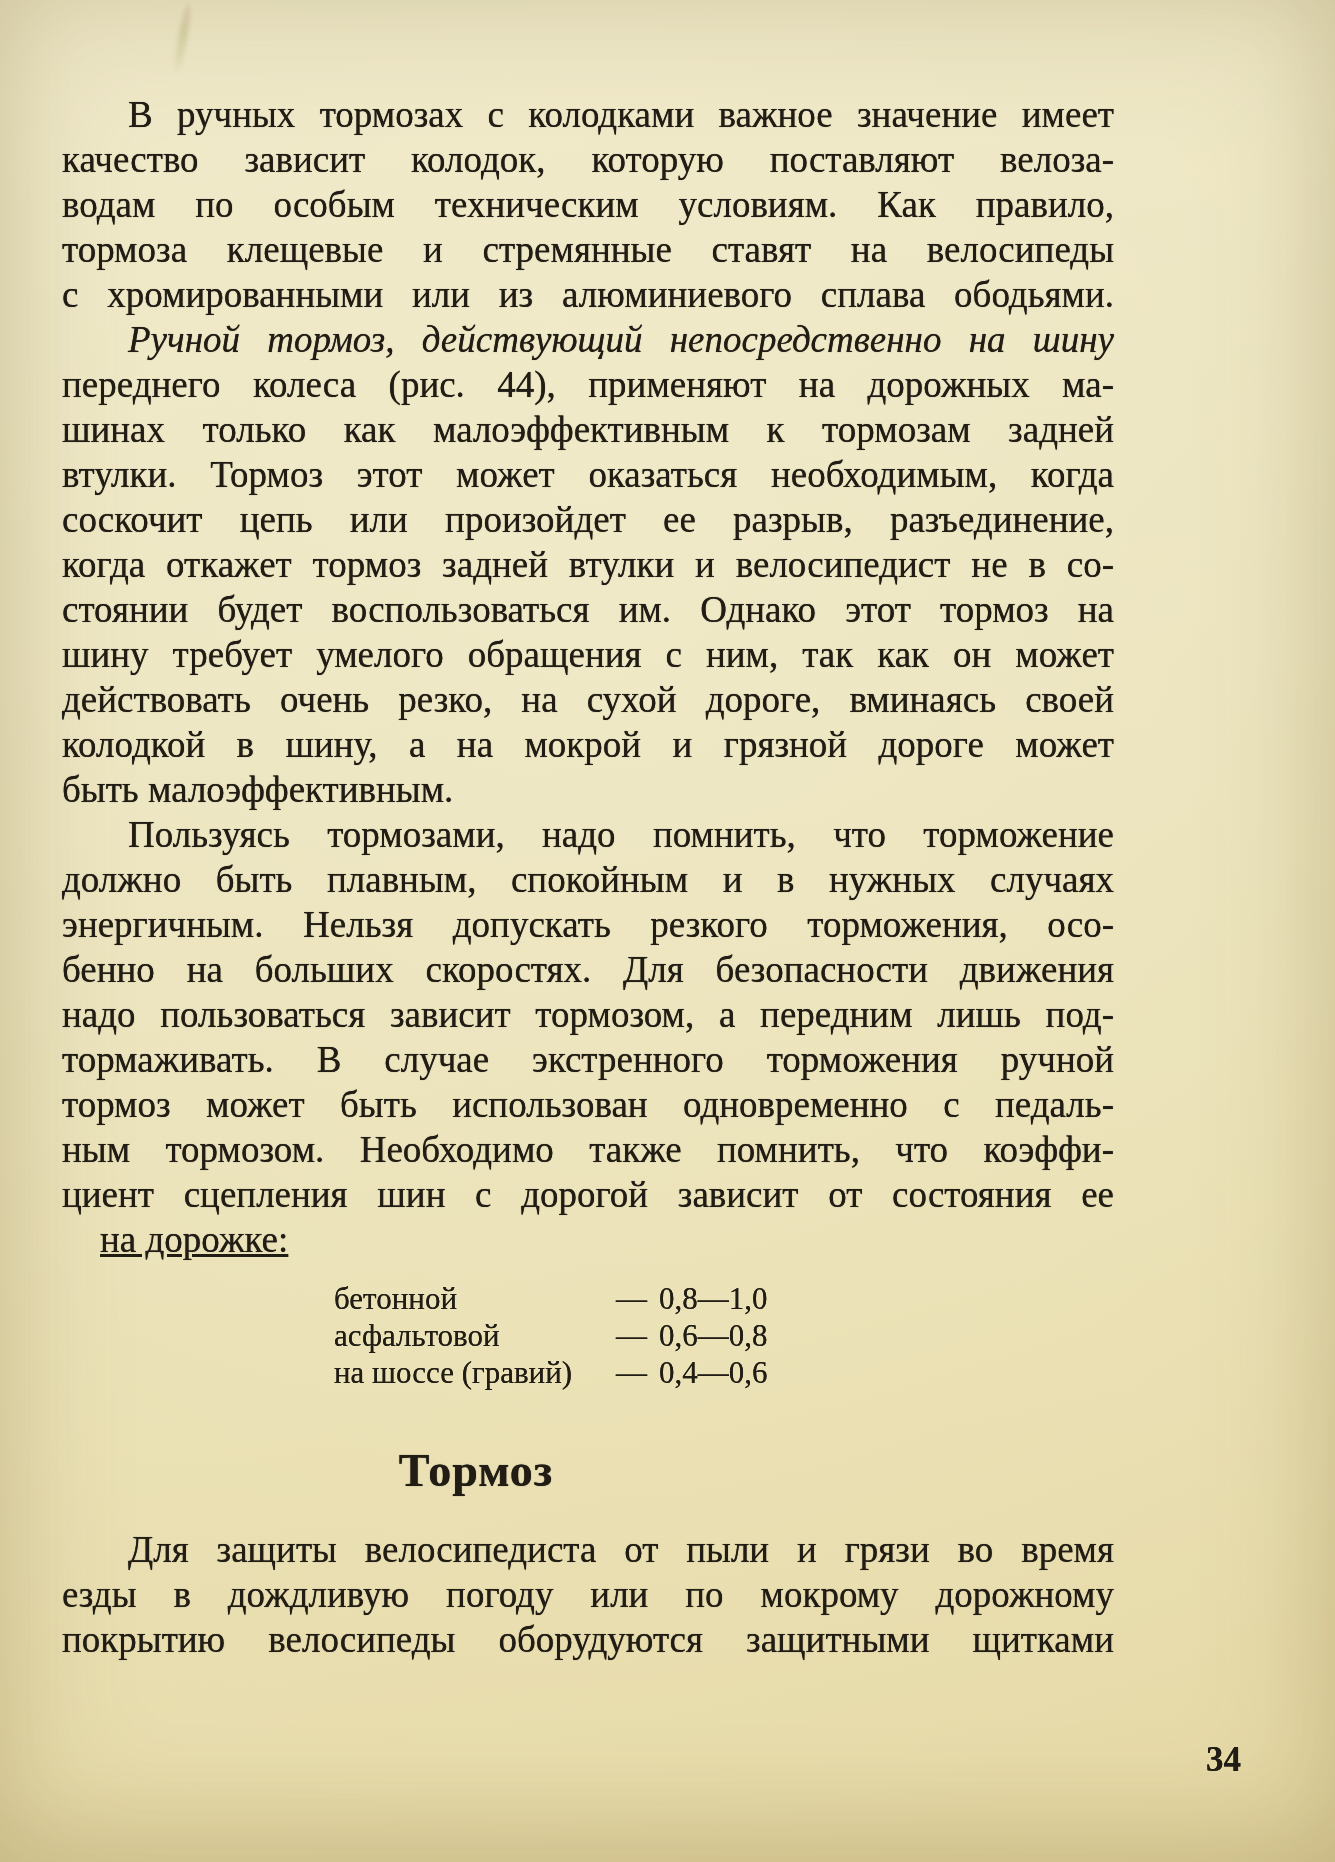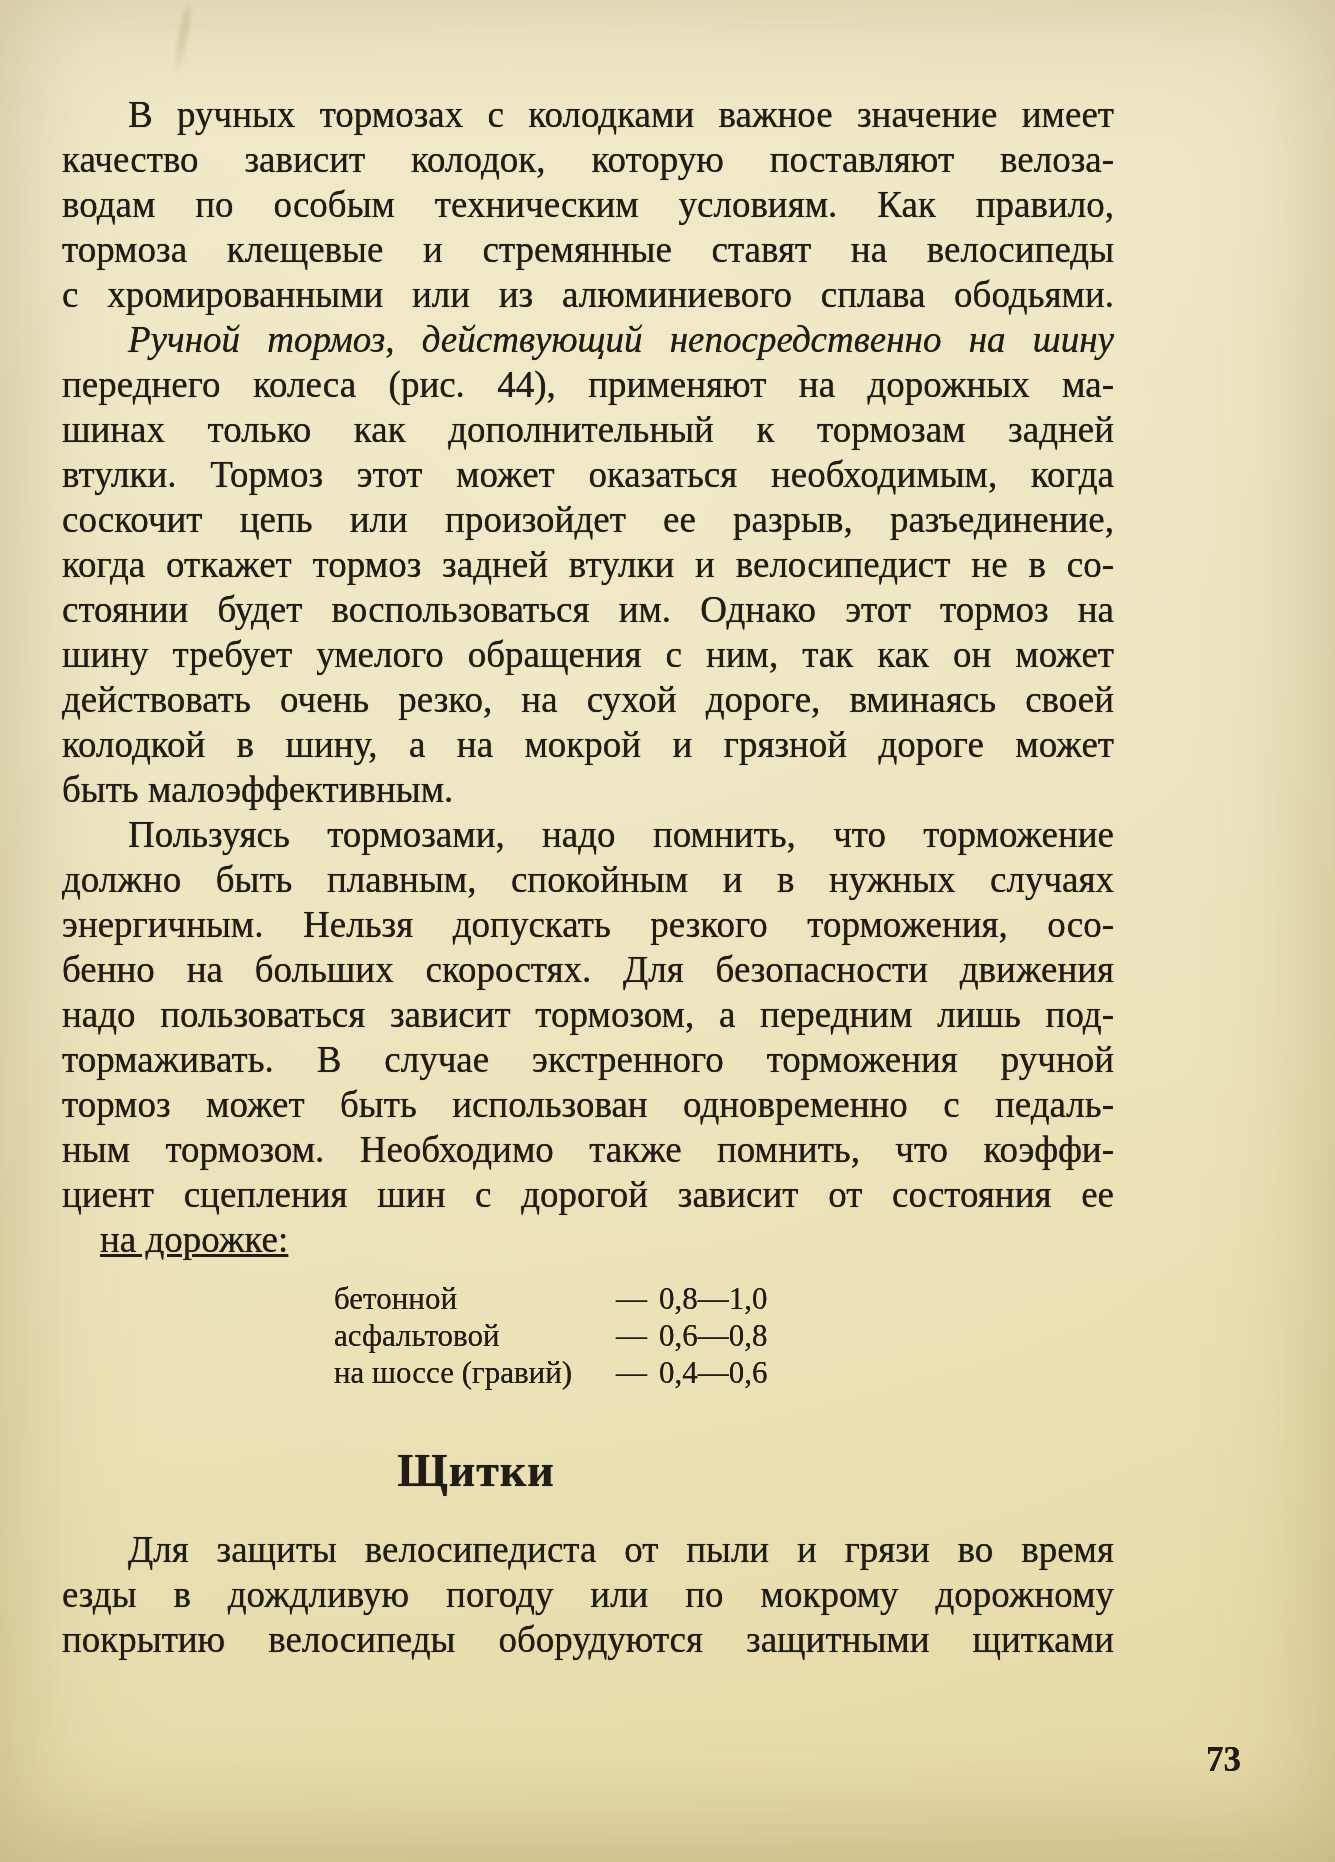--- a/index.html
+++ b/index.html
@@ -100,21 +100,21 @@
       <div class="para">
         <div class="line ind">В ручных тормозах с колодками важное значение имеет</div>
         <div class="line">качество зависит колодок, которую поставляют велоза-</div>
         <div class="line">водам по особым техническим условиям. Как правило,</div>
         <div class="line">тормоза клещевые и стремянные ставят на велосипеды</div>
         <div class="line">с хромированными или из алюминиевого сплава ободьями.</div>
       </div>
       <div class="para">
         <div class="line ind it">Ручной тормоз, действующий непосредственно на шину</div>
         <div class="line">переднего колеса (рис. 44), применяют на дорожных ма-</div>
-        <div class="line">шинах только как дополнительный к тормозам задней</div>
+        <div class="line">шинах только как малоэффективным к тормозам задней</div>
         <div class="line">втулки. Тормоз этот может оказаться необходимым, когда</div>
         <div class="line">соскочит цепь или произойдет ее разрыв, разъединение,</div>
         <div class="line">когда откажет тормоз задней втулки и велосипедист не в со-</div>
         <div class="line">стоянии будет воспользоваться им. Однако этот тормоз на</div>
         <div class="line">шину требует умелого обращения с ним, так как он может</div>
         <div class="line">действовать очень резко, на сухой дороге, вминаясь своей</div>
         <div class="line">колодкой в шину, а на мокрой и грязной дороге может</div>
         <div class="line last">быть малоэффективным.</div>
       </div>
       <div class="para">
@@ -141,21 +141,21 @@
           <span class="coef-label">асфальтовой</span>
           <span class="coef-dash">—</span>
           <span class="coef-value">0,6—0,8</span>
         </div>
         <div class="coef-row">
           <span class="coef-label">на шоссе (гравий)</span>
           <span class="coef-dash">—</span>
           <span class="coef-value">0,4—0,6</span>
         </div>
       </div>
-      <div class="section-heading">Щитки</div>
+      <div class="section-heading">Тормоз</div>
       <div class="para after-heading">
         <div class="line ind">Для защиты велосипедиста от пыли и грязи во время</div>
         <div class="line">езды в дождливую погоду или по мокрому дорожному</div>
         <div class="line">покрытию велосипеды оборудуются защитными щитками</div>
       </div>
     </div>
-  <div class="page-number">73</div>
+  <div class="page-number">34</div>
 </div>
 
 </body></html>

